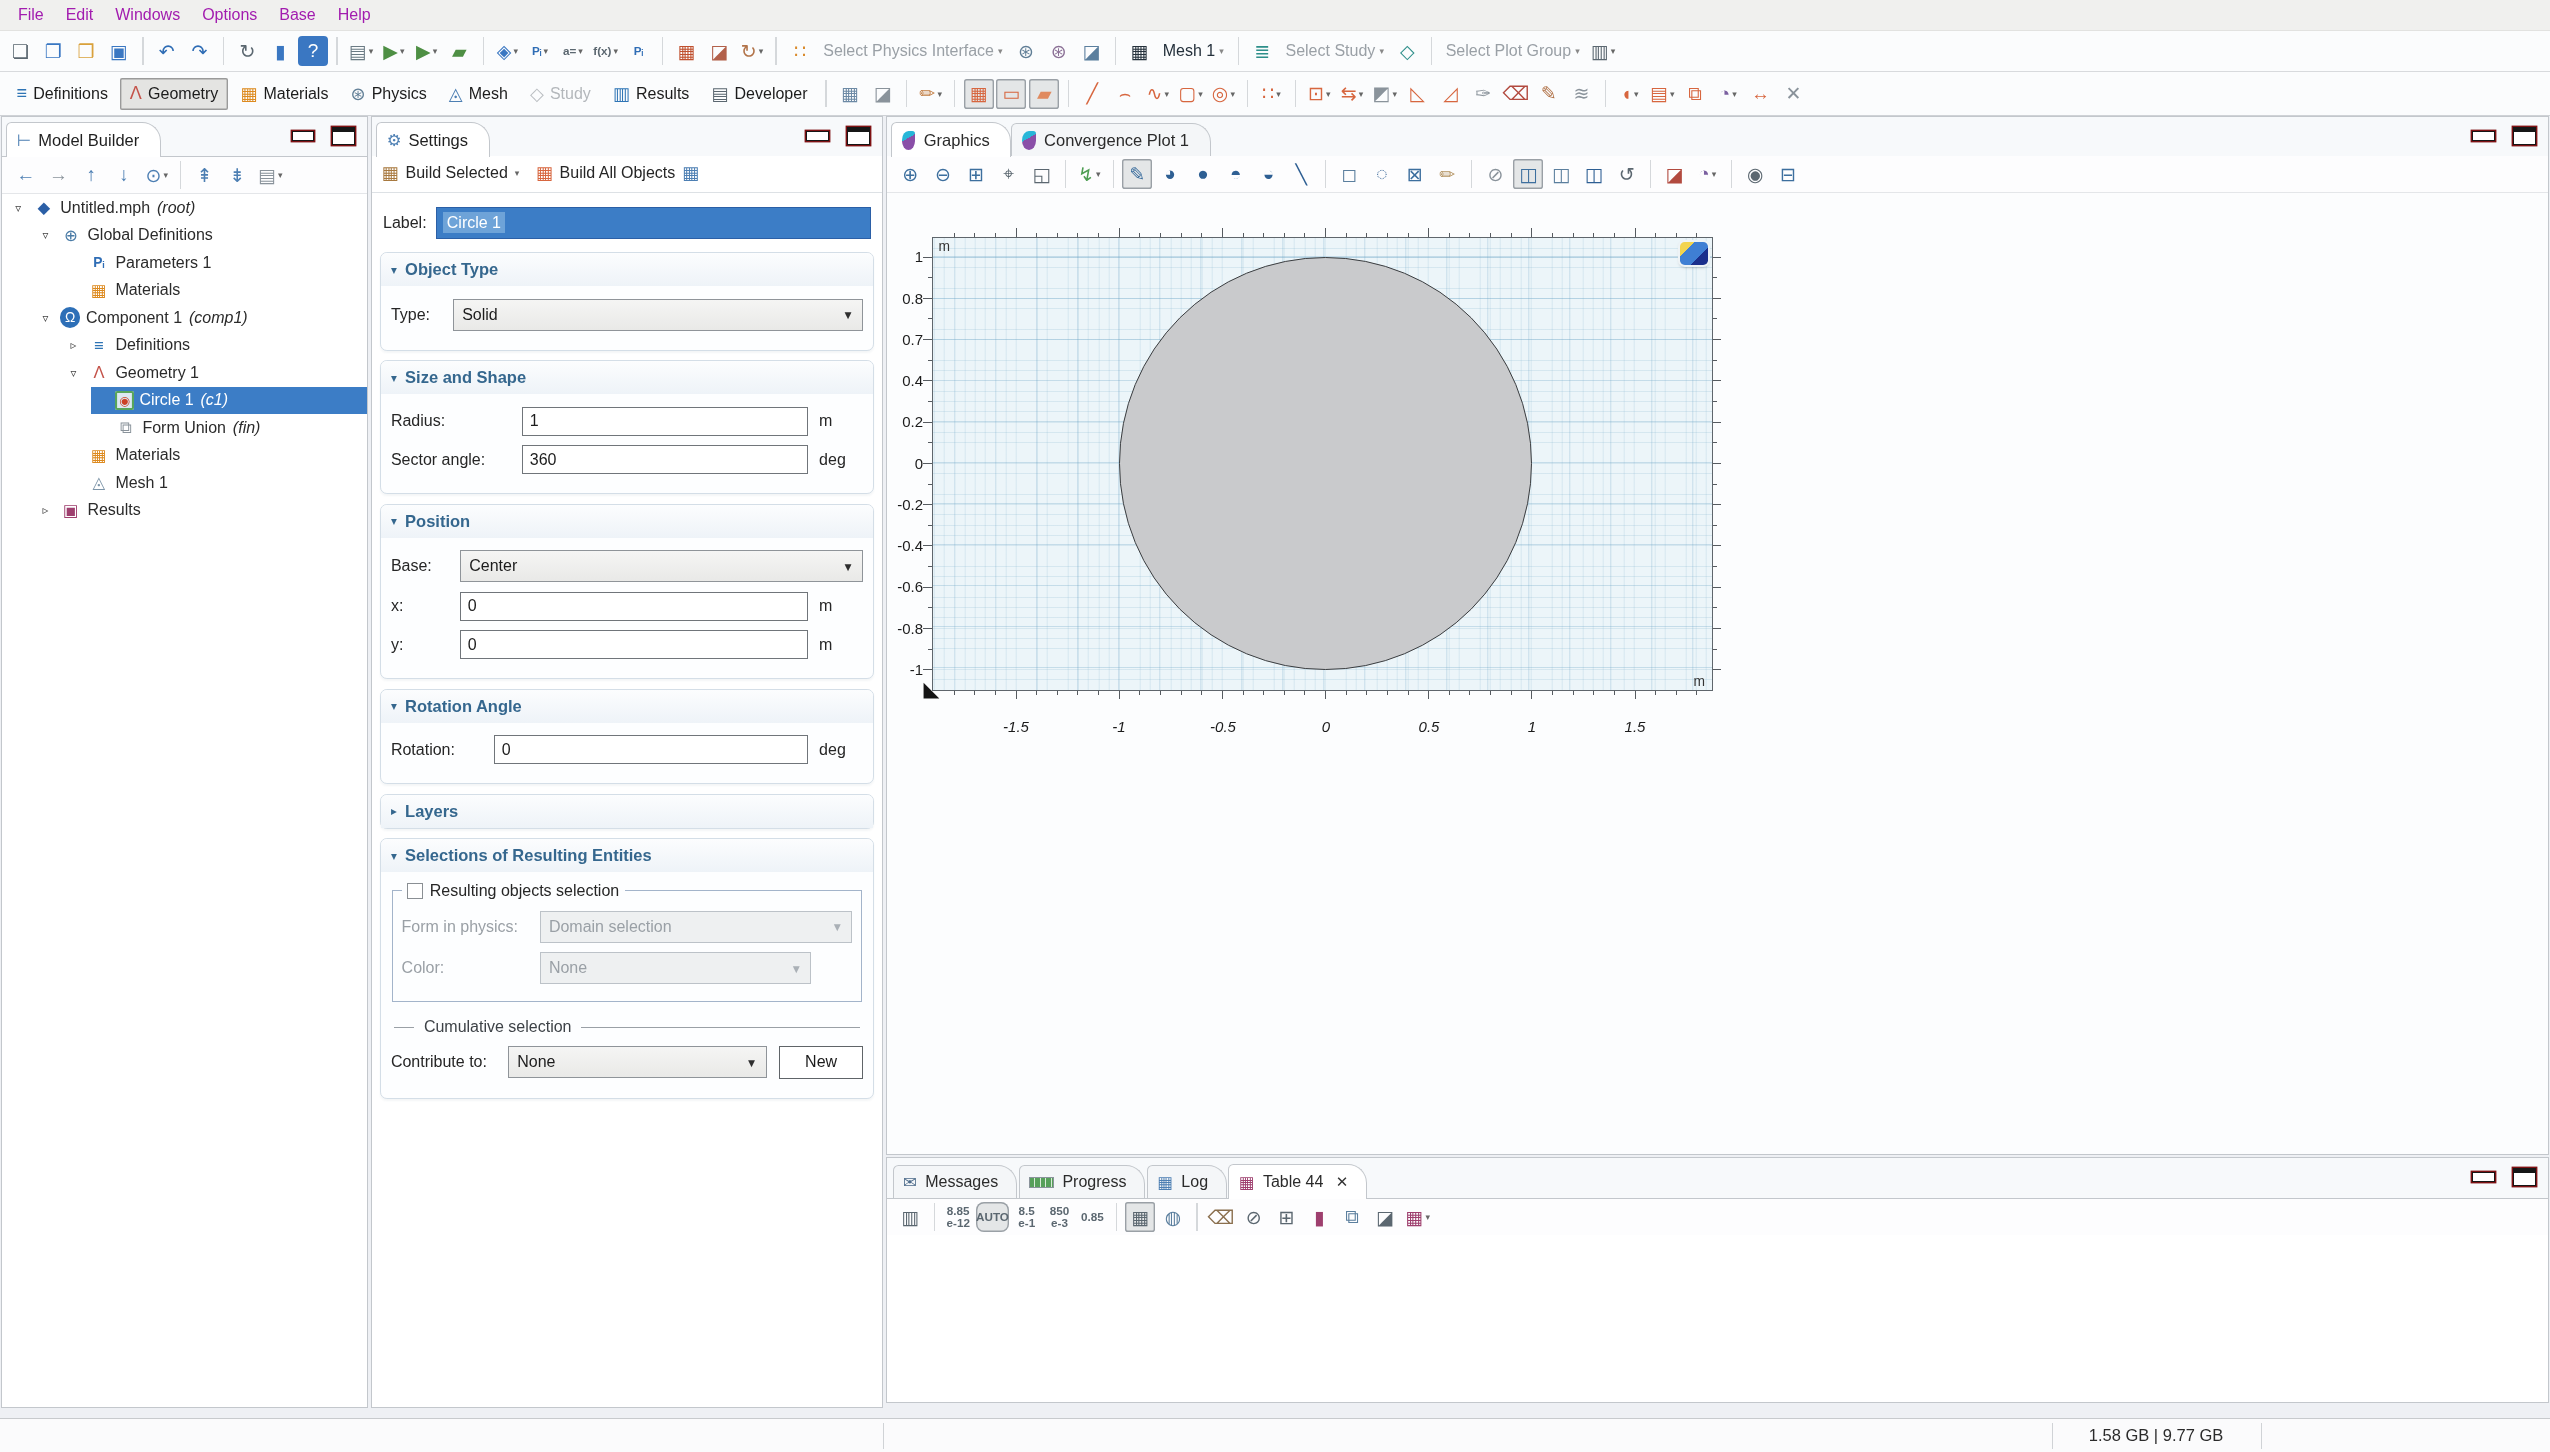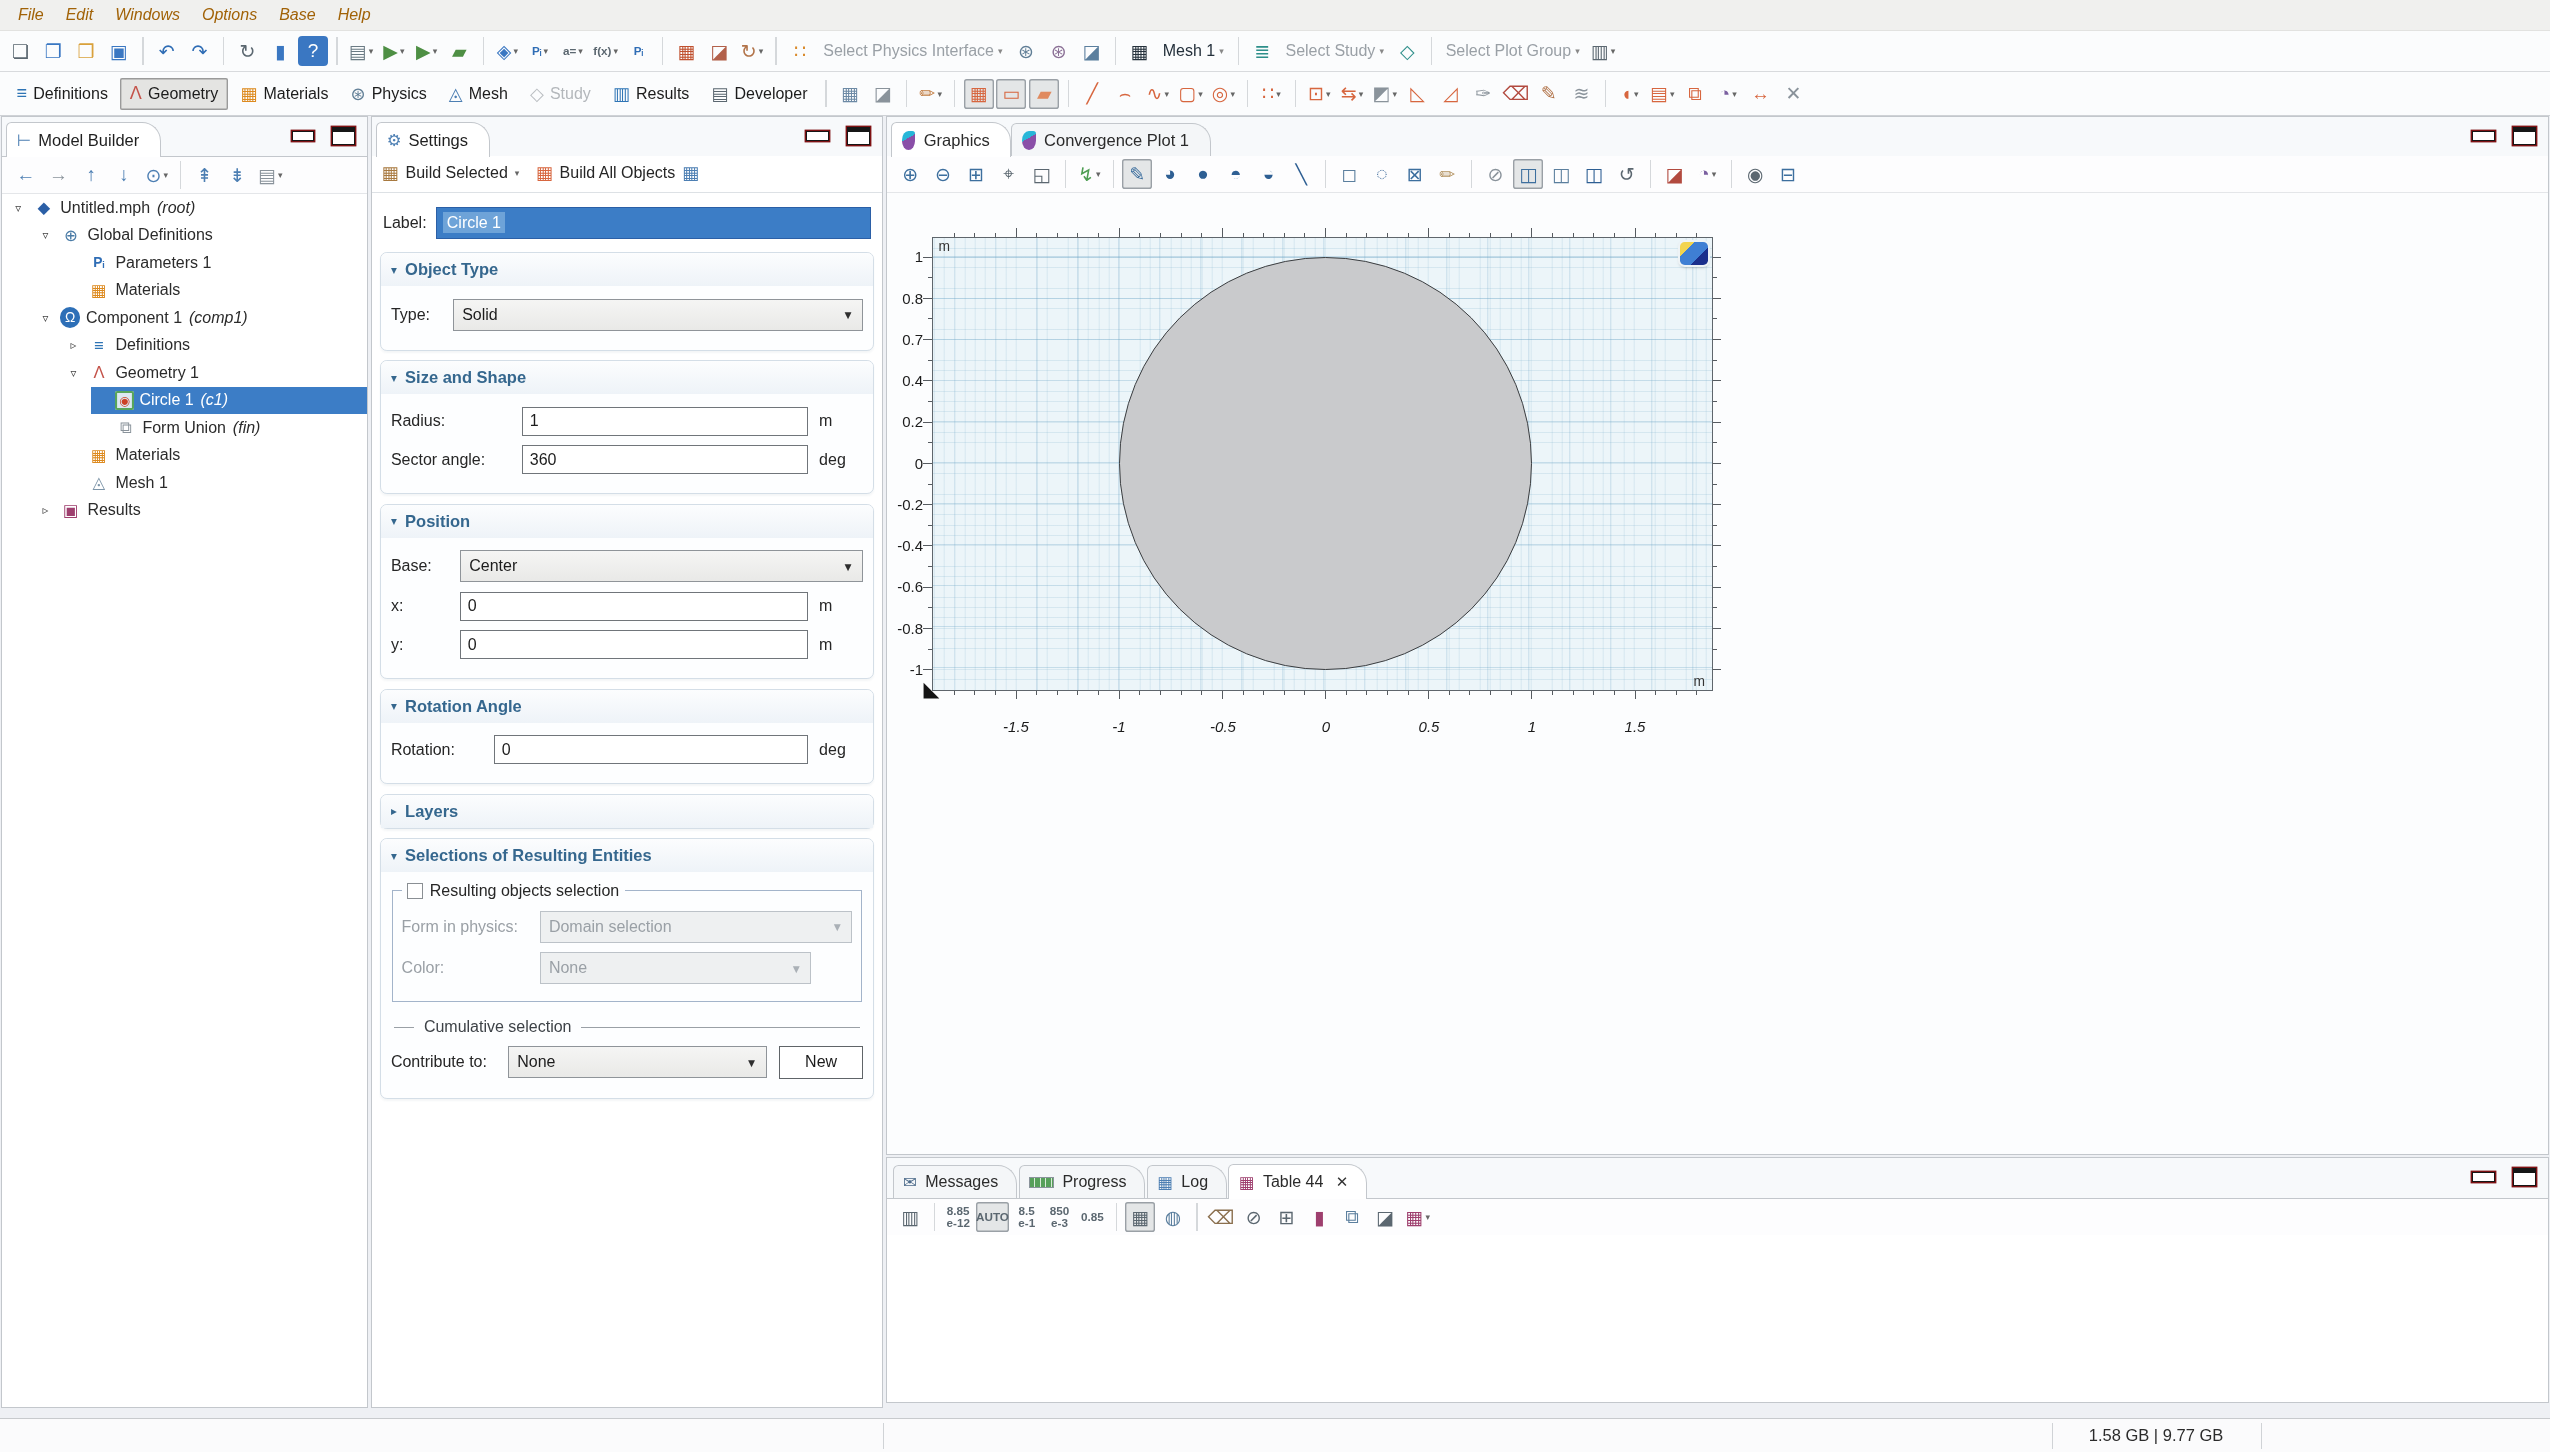--- a/index.html
+++ b/index.html
@@ -6,21 +6,21 @@
   body{
     width:2550px;height:1453px;overflow:hidden;position:relative;
     background:#eef0f4;
     font-family:"Liberation Sans","DejaVu Sans",sans-serif;
     font-size:16px;color:#2b2b2b;
     -webkit-font-smoothing:antialiased;
   }
   
   #menubar{position:absolute;left:0;top:0;width:2550px;height:30px;background:#f0f0ee;
     display:flex;align-items:center;padding-left:6.9px;border-bottom:0.7px solid #e2e2e0;}
-  #menubar span{padding:0 11px;color:#a16207;font-style:italic;}
+  #menubar span{padding:0 11px;color:#a21caf;}
   #toolbar1{position:absolute;left:0;top:31px;width:2550px;height:40px;background:#fbfcfd;
     display:flex;align-items:center;padding-left:4.1px;border-bottom:1.4px solid #d8dadd;}
   #ribbon{position:absolute;left:0;top:72px;width:2550px;height:43px;background:#fbfcfd;
     display:flex;align-items:center;padding-left:5.5px;border-bottom:1.4px solid #cfd2d6;}
   .icostrip{display:flex;align-items:center;}
   .chip{display:inline-flex;align-items:center;justify-content:center;min-width:30px;height:30px;
     font-size:19px;color:#5b6770;border-radius:2.8px;margin:0 1.4px;white-space:pre-line;}
   .chip.txt{font-size:11.7px;line-height:12.4px;font-weight:bold;text-align:center;}
   .chip.active{background:#e4e6e7;box-shadow:inset 0 0 0 1.4px #9aa0a6;}
   .chip .dd{font-size:9px;color:#666;margin-left:2.1px;}
@@ -728,21 +728,21 @@
       <div class="winbtns">
         <span class="wmin"></span>
         <span class="wmax"></span>
       </div>
     </div>
     <div class="ptools icostrip">
         <span class="chip" style="color: rgb(91, 103, 112);">▥</span>
         <span class="vsep"></span>
         <span class="chip txt" style="color: rgb(91, 103, 112);">8.85
 e-12</span>
-        <span class="chip txt active" style="color: rgb(91, 103, 112);">AUTO</span>
+        <span class="chip txt active" style="color: rgb(91, 103, 112); border-radius: 8px;">AUTO</span>
         <span class="chip txt" style="color: rgb(91, 103, 112);">8.5
 e-1</span>
         <span class="chip txt" style="color: rgb(91, 103, 112);">850
 e-3</span>
         <span class="chip txt" style="color: rgb(91, 103, 112);">0.85</span>
         <span class="vsep"></span>
         <span class="chip active" style="color: rgb(91, 103, 112);">▦</span>
         <span class="chip" style="color: rgb(91, 127, 158);">◍</span>
         <span class="vsep"></span>
         <span class="chip" style="color: rgb(138, 111, 78);">⌫</span>

